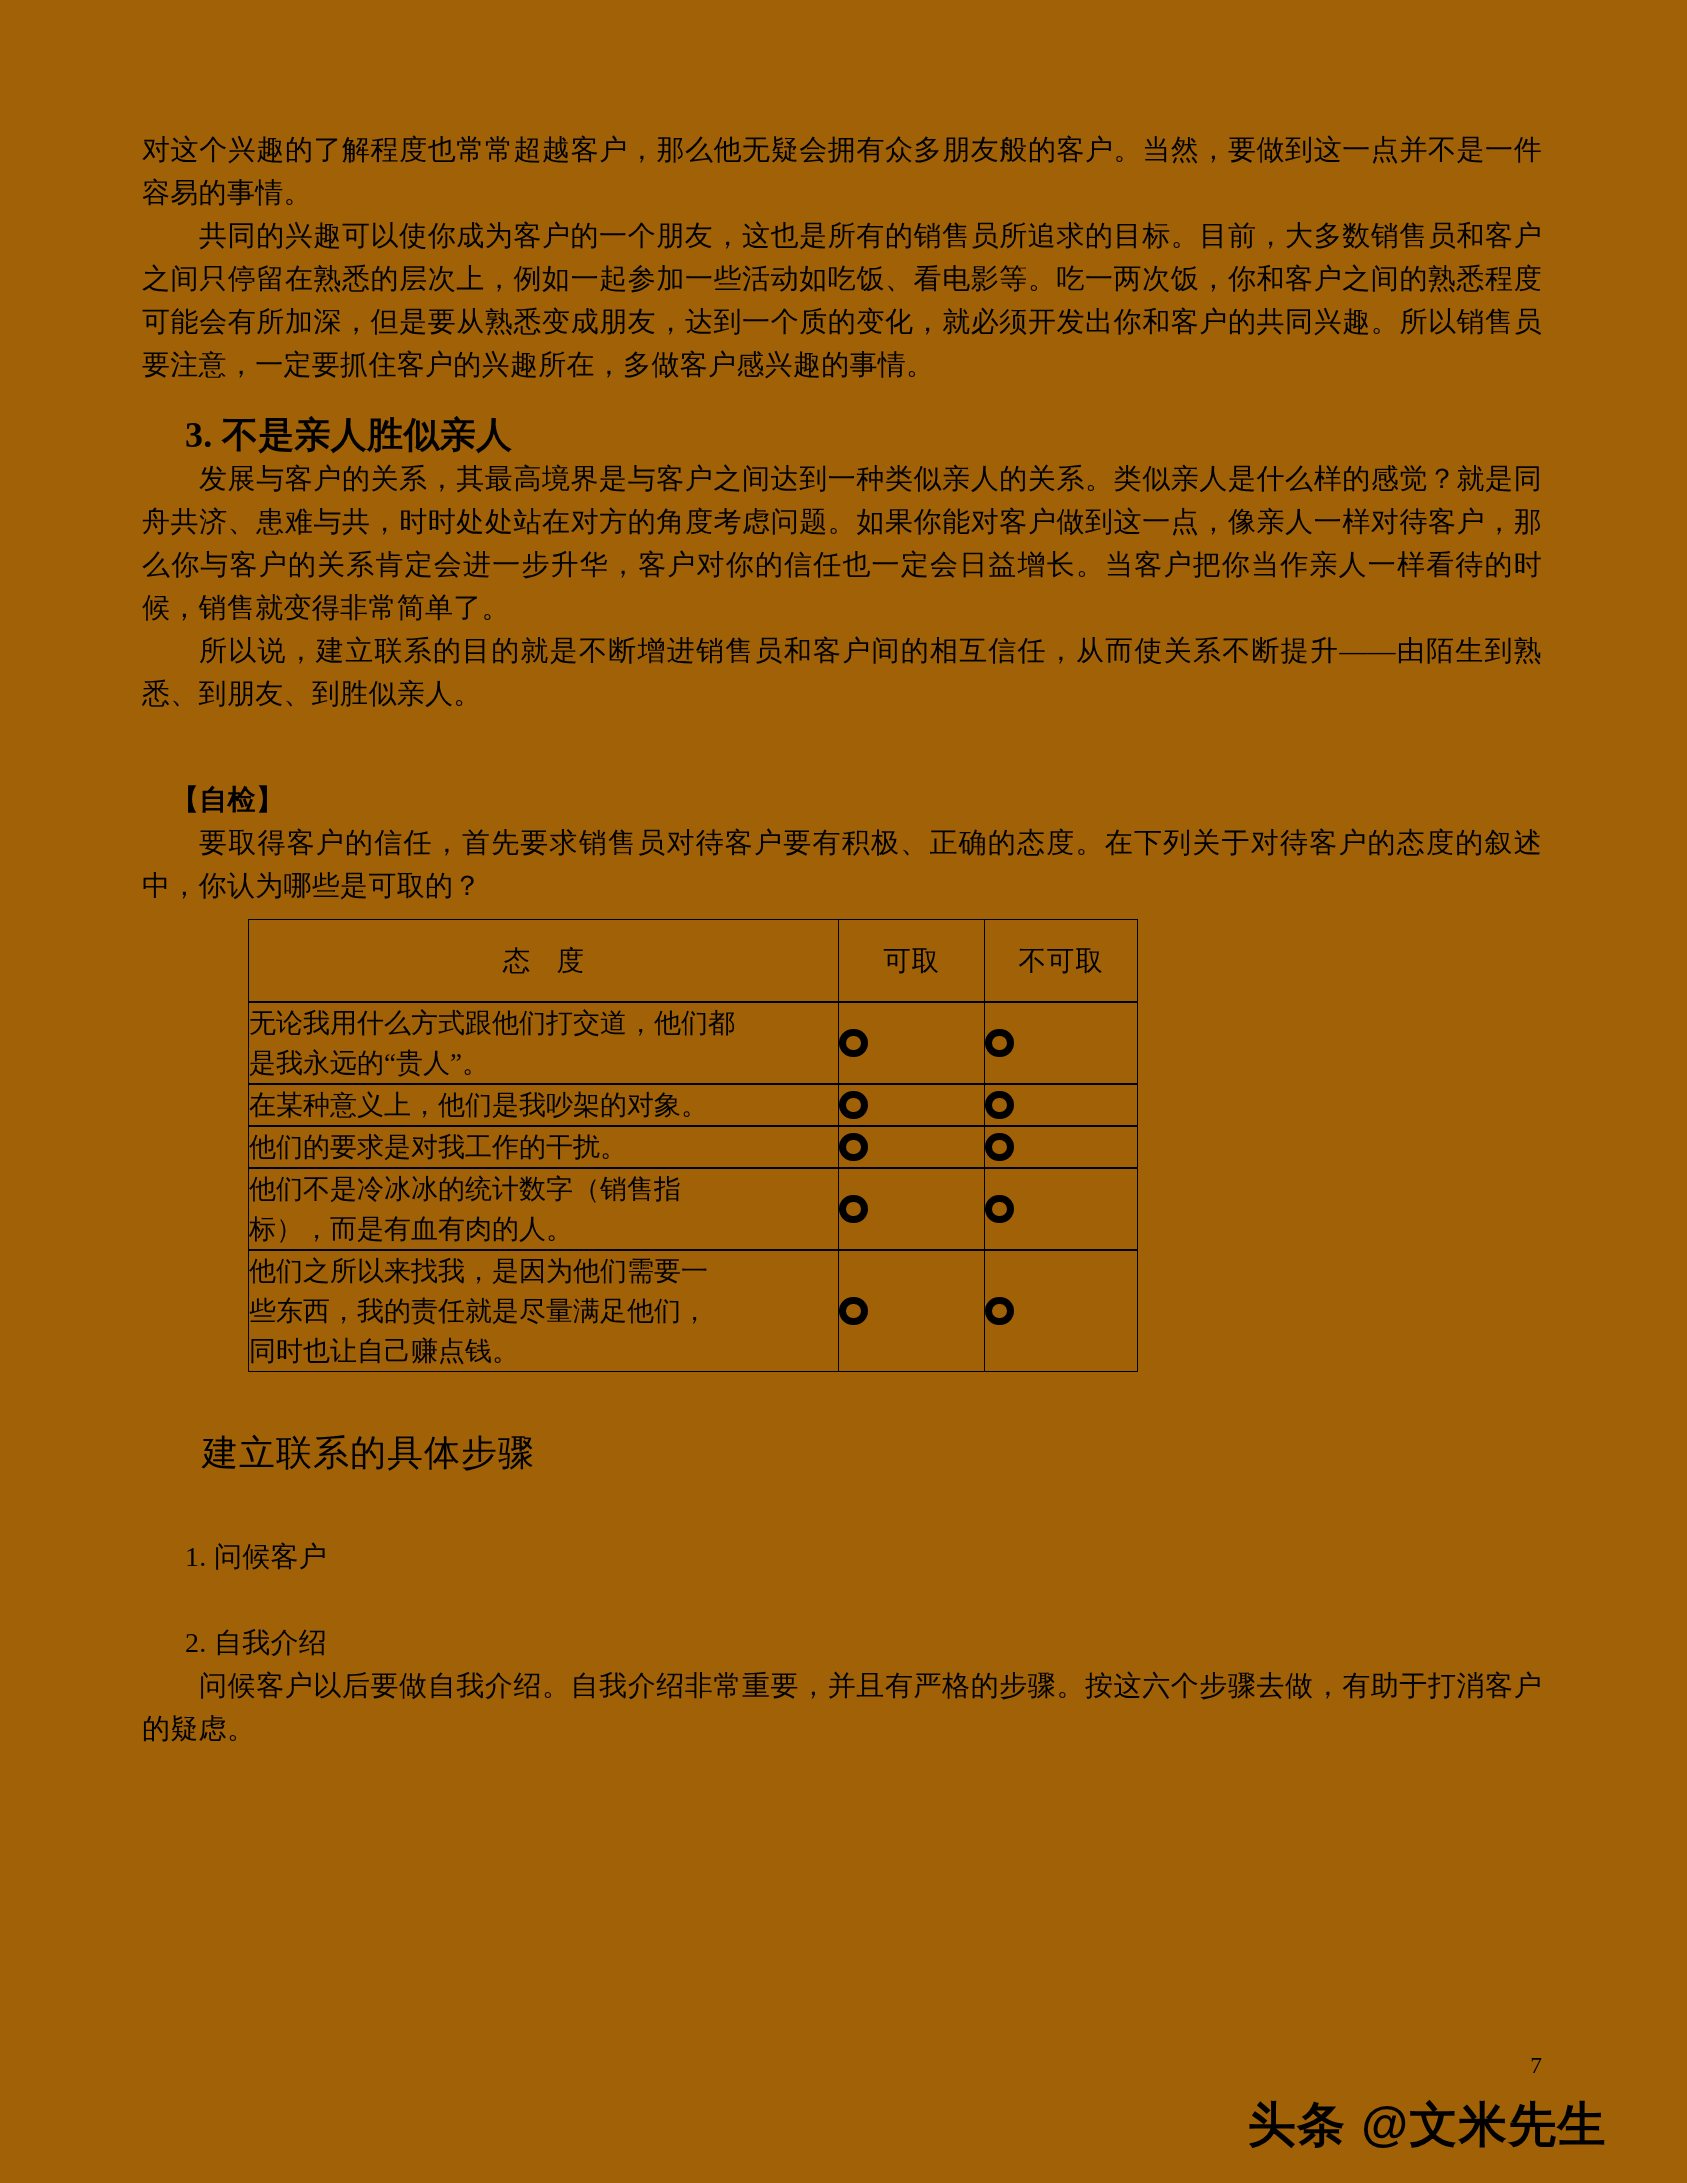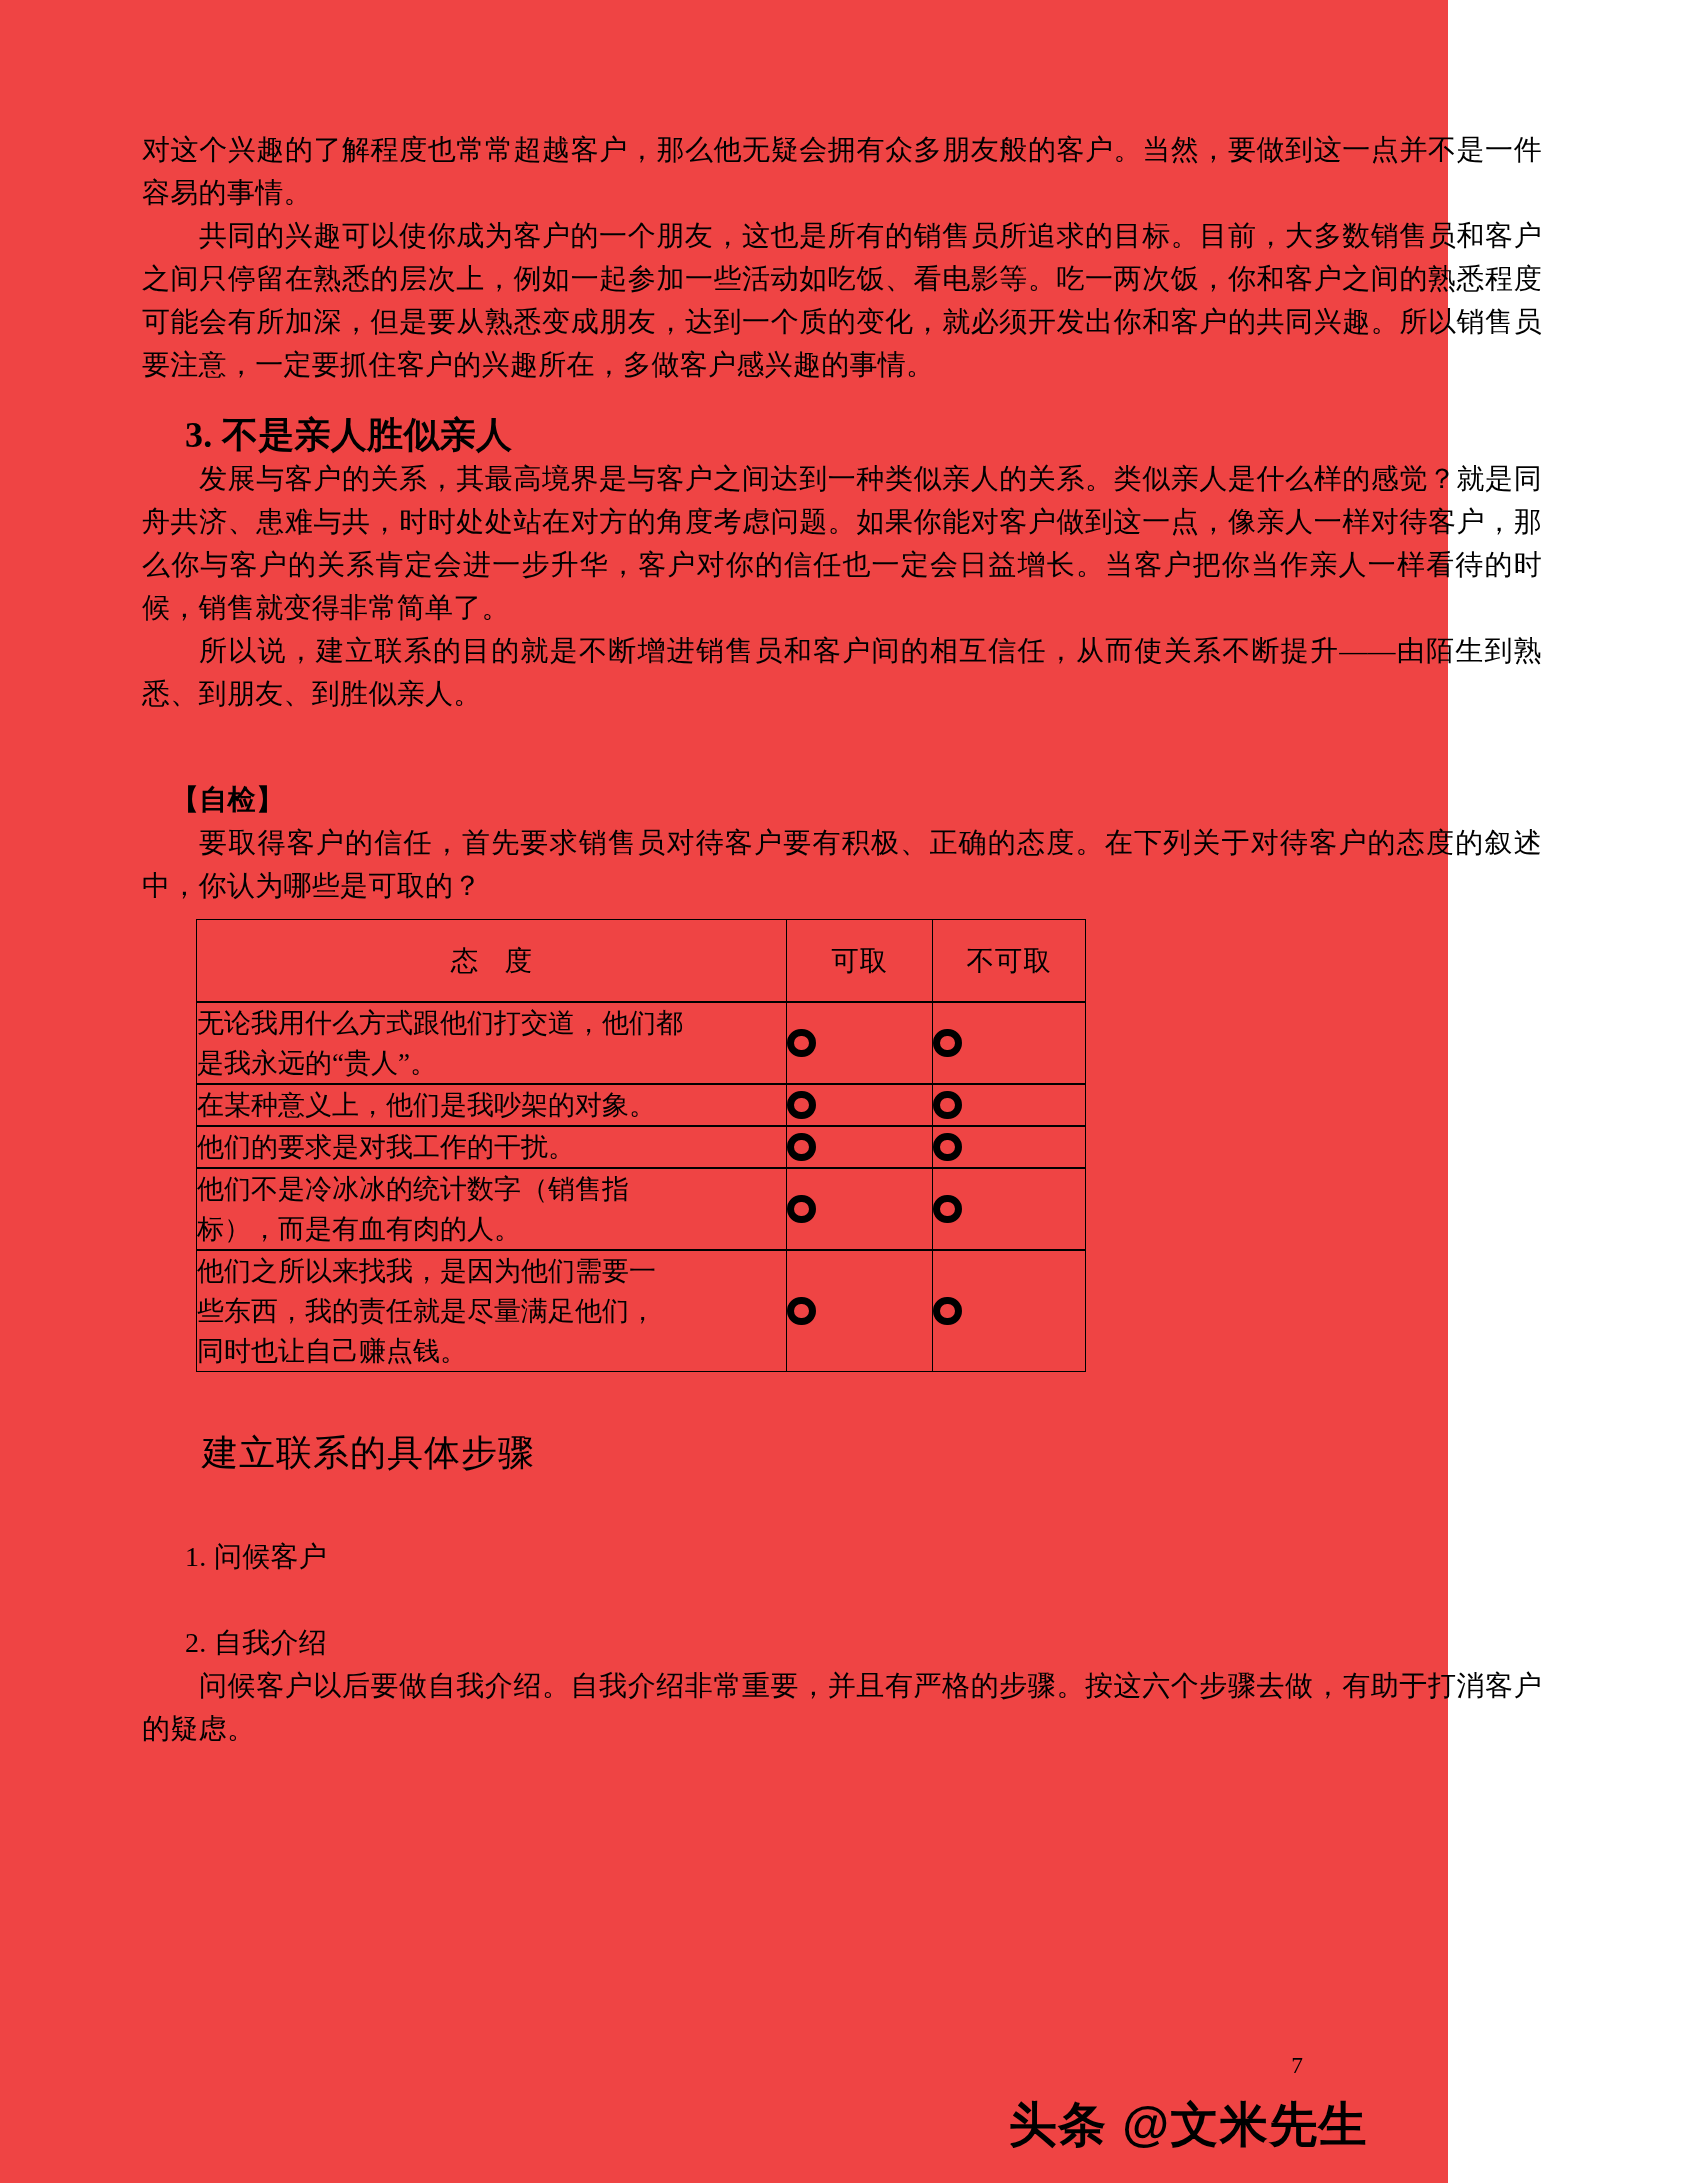--- a/index.html
+++ b/index.html
@@ -12,23 +12,23 @@
     height: 2183px;
     position: relative;
     font-family: "Liberation Serif", "DejaVu Serif", serif;
     color: #000000;
     overflow: hidden;
   }
 
   .page {
     position: absolute;
     left: 0; top: 0;
-    width: 1448px;
+    width: 1687px;
     height: 2183px;
-    background: #ef4444;
+    background: #a16207;
   }
 
   .content {
     position: absolute;
     left: 142px;
     top: 128px;
     width: 1400px;
   }
 
   
@@ -77,21 +77,21 @@
     margin: 0;
     font-size: 28px;
     line-height: 43px;
     font-weight: 700;
     padding-left: 29px;
     letter-spacing: 0.3px;
   }
 
   
   .tbl-wrap {
-    margin-left: 54px;
+    margin-left: 106px;
     width: 889px;
   }
   table.check-table {
     border-collapse: collapse;
     width: 889px;
     table-layout: fixed;
   }
   table.check-table td, table.check-table th {
     border: 1.4px solid #000000;
     padding: 0;

